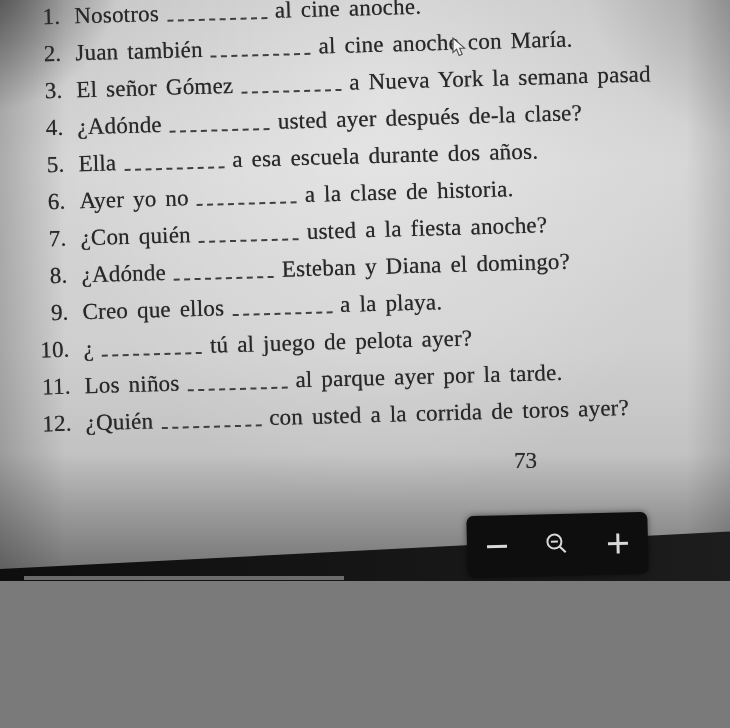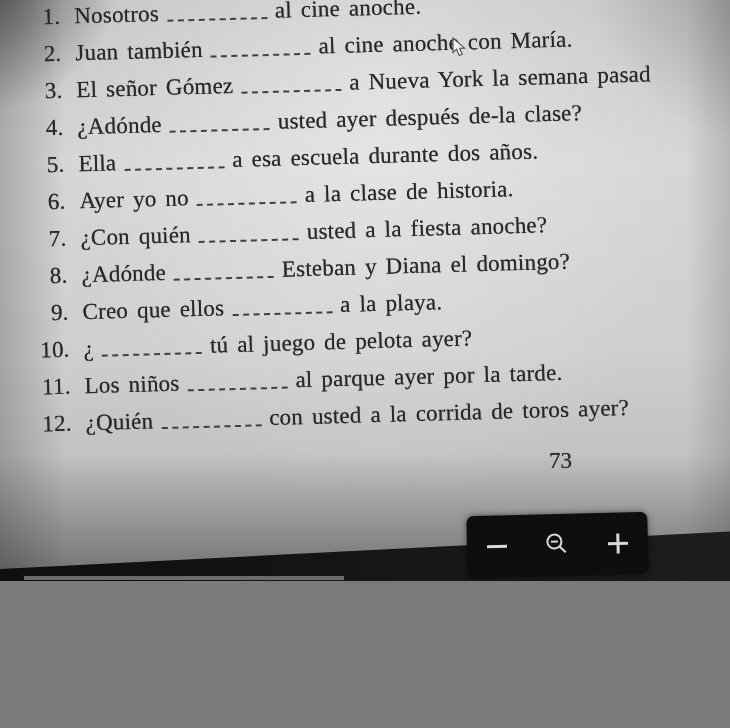--- a/index.html
+++ b/index.html
@@ -46,21 +46,21 @@
     display: inline-block; width: 44px; text-align: right;
     margin-right: 14px; flex: 0 0 auto;
   }
   .blank {
     display: inline-block; width: 100px; height: 13px;
     border-bottom: 2px dashed #3f3f3f;
     margin: 0 8px;
     transform: translateY(1px);
   }
   .page-number {
-    position: absolute; left: 549px; top: 448px;
+    position: absolute; left: 514px; top: 448px;
     font-size: 23px; color: #2c2c2c;
     text-shadow: 0 0 0.7px rgba(45,45,45,0.75);
   }
 
   
   .desk-shadow {
     position: absolute; left: 0; top: 529px; width: 730px; height: 52px;
     background: linear-gradient(90deg, #0e0e0e, #1d1d1d);
     clip-path: polygon(0 77%, 100% 5%, 100% 100%, 0 100%);
   }

